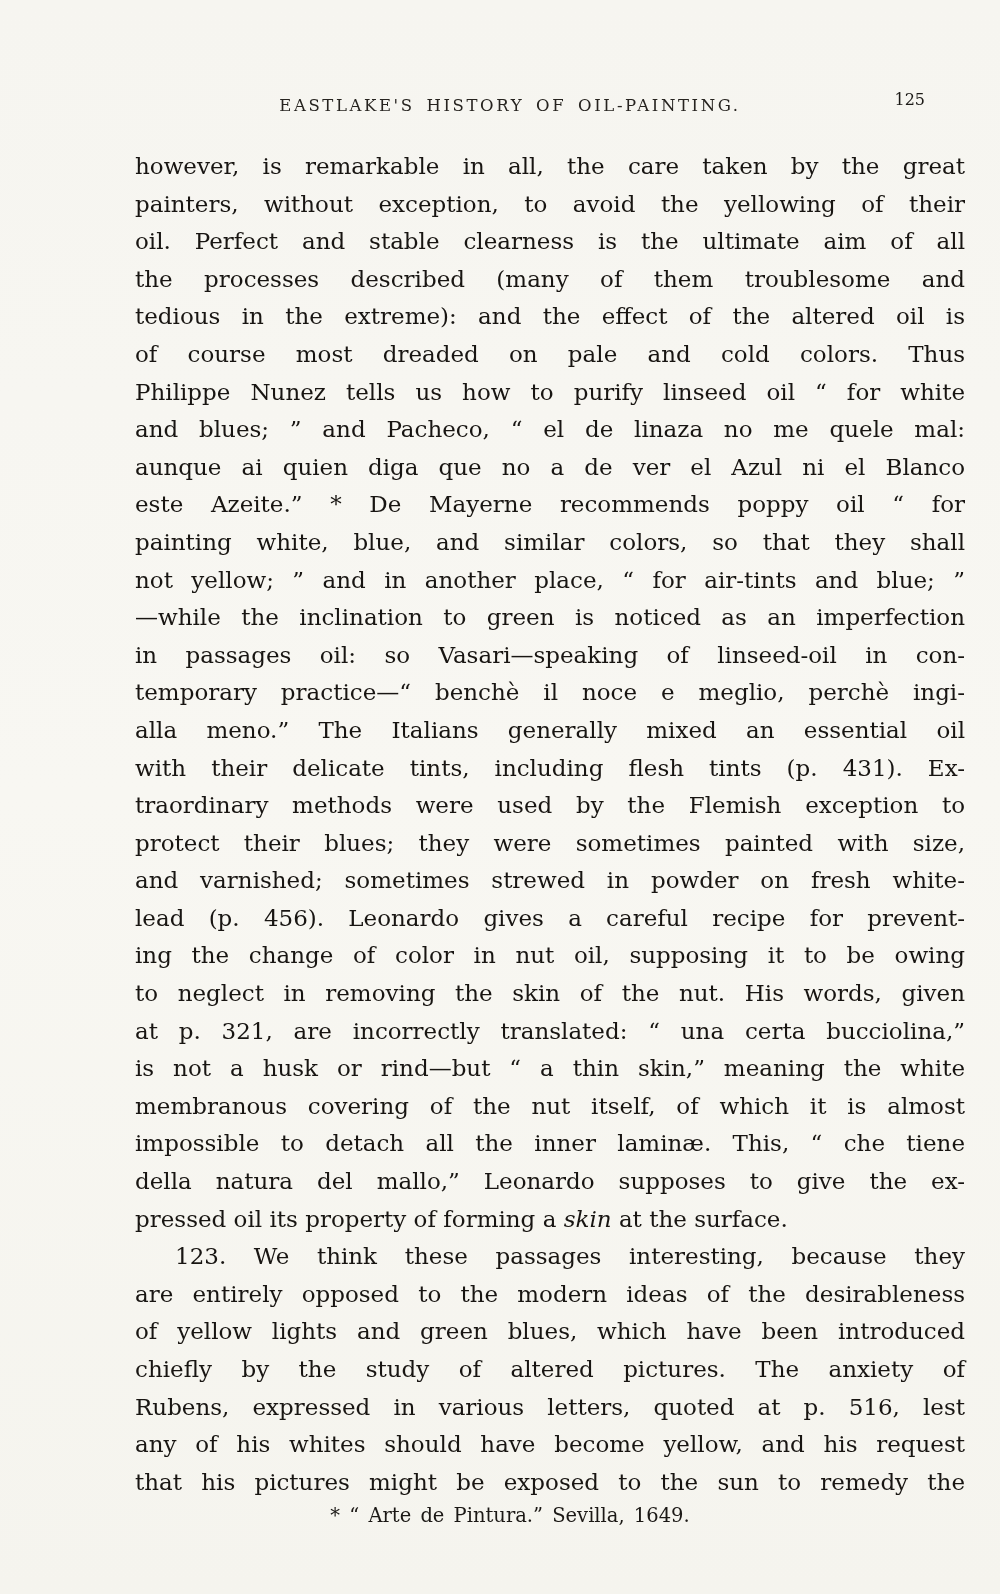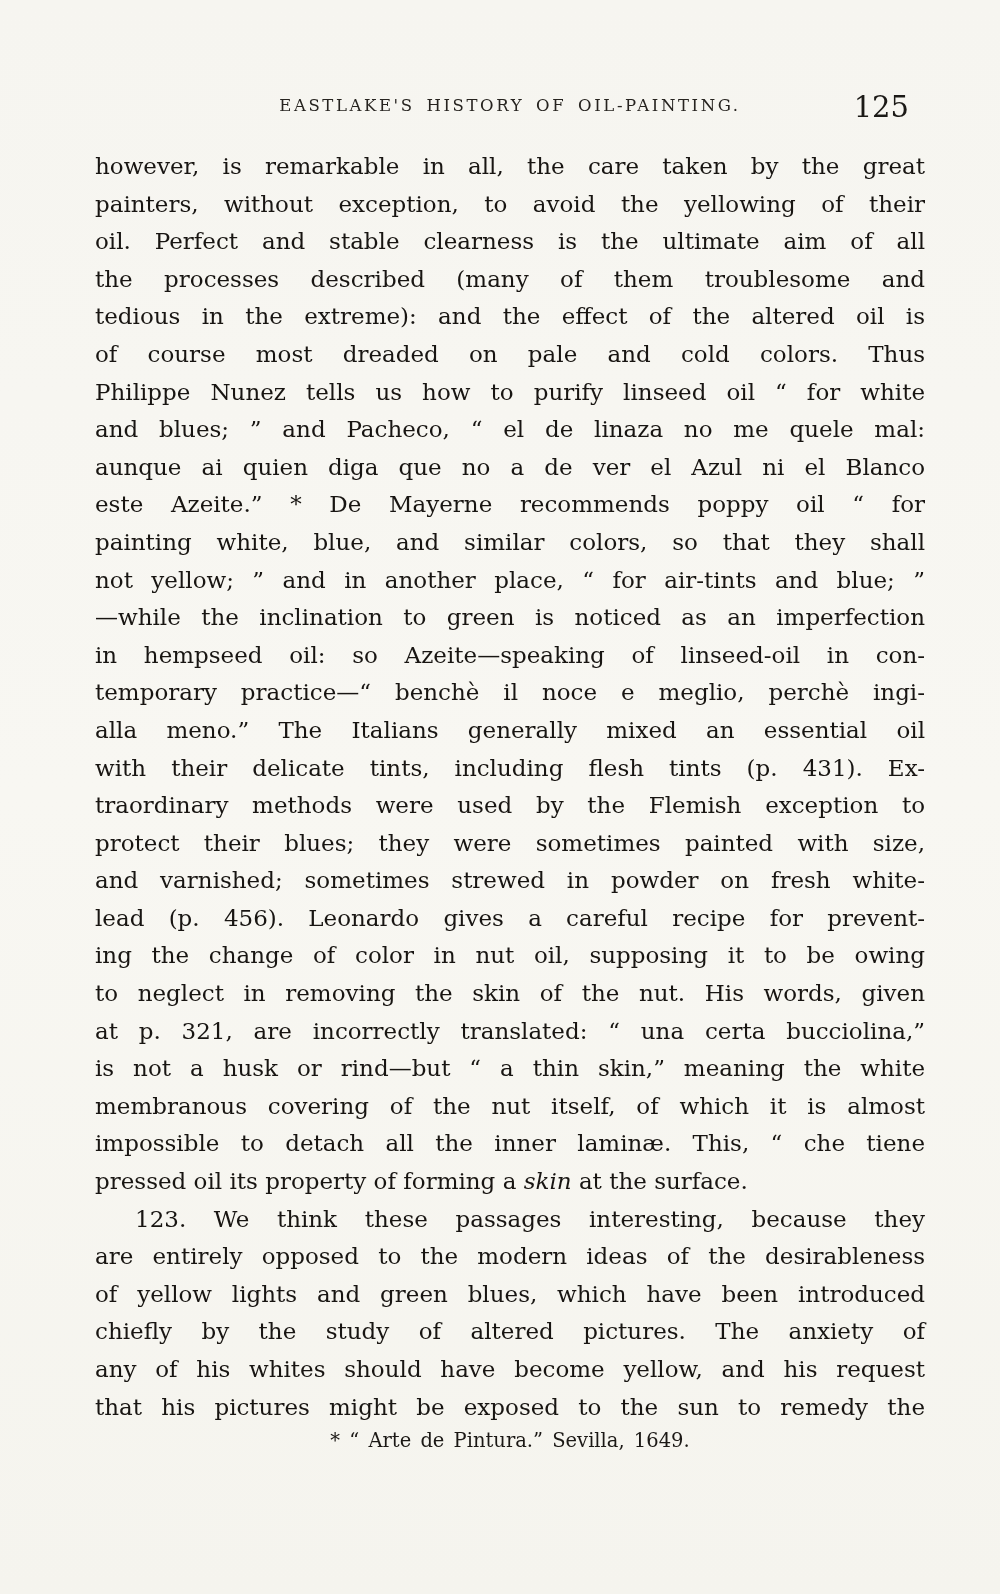--- a/index.html
+++ b/index.html
@@ -29,27 +29,28 @@
     display: block;
     text-align: center;
     font-size: 16.5px;
     letter-spacing: 2.6px;
     word-spacing: 4px;
     color: #26231f;
     padding-top: 6px;
   }
   .page-num {
     position: absolute;
-    right: 16px;
+    right: 0;
     top: 0;
-    font-size: 29px;
+    font-size: 16px;
     color: #1b1916;
   }
   .text-block {
     width: 830px;
+    margin-left: 40px;
   }
   .line {
     font-size: 23px;
     line-height: 37.6px;
     text-align: justify;
     text-align-last: justify;
     text-justify: inter-word;
     color: #181512;
   }
   .line.endline {
@@ -87,40 +88,42 @@
     <div class="line">the processes described (many of them troublesome and</div>
     <div class="line">tedious in the extreme): and the effect of the altered oil is</div>
     <div class="line">of course most dreaded on pale and cold colors.  Thus</div>
     <div class="line">Philippe Nunez tells us how to purify linseed oil “ for white</div>
     <div class="line">and blues; ” and Pacheco, “ el de linaza no me quele mal:</div>
     <div class="line">aunque ai quien diga que no a de ver el Azul ni el Blanco</div>
     <div class="line">este Azeite.” *   De Mayerne recommends poppy oil “ for</div>
     <div class="line">painting white, blue, and similar colors, so that they shall</div>
     <div class="line">not yellow; ” and in another place, “ for air-tints and blue; ”</div>
     <div class="line">—while the inclination to green is noticed as an imperfection</div>
-    <div class="line">in hempseed oil: so Azeite—speaking of linseed-oil in con-</div>
+    <div class="line">in passages oil: so Vasari—speaking of linseed-oil in con-</div>
     <div class="line">temporary practice—“ benchè il noce e meglio, perchè ingi-</div>
     <div class="line">alla meno.”  The Italians generally mixed an essential oil</div>
     <div class="line">with their delicate tints, including flesh tints (p. 431).  Ex-</div>
     <div class="line">traordinary methods were used by the Flemish exception to</div>
     <div class="line">protect their blues; they were sometimes painted with size,</div>
     <div class="line">and varnished; sometimes strewed in powder on fresh white-</div>
     <div class="line">lead (p. 456).  Leonardo gives a careful recipe for prevent-</div>
     <div class="line">ing the change of color in nut oil, supposing it to be owing</div>
     <div class="line">to neglect in removing the skin of the nut.  His words, given</div>
     <div class="line">at p. 321, are incorrectly translated: “ una certa bucciolina,”</div>
     <div class="line">is not a husk or rind—but “ a thin skin,” meaning the white</div>
     <div class="line">membranous covering of the nut itself, of which it is almost</div>
     <div class="line">impossible to detach all the inner laminæ.  This, “ che tiene</div>
+    <div class="line">della natura del mallo,” Leonardo supposes to give the ex-</div>
     <div class="line endline"><span>pressed oil its property of forming a </span><span class="it">skin</span><span> at the surface.</span></div>
 
     <div class="line indent">123. We think these passages interesting, because they</div>
     <div class="line">are entirely opposed to the modern ideas of the desirableness</div>
     <div class="line">of yellow lights and green blues, which have been introduced</div>
     <div class="line">chiefly by the study of altered pictures.  The anxiety of</div>
+    <div class="line">Rubens, expressed in various letters, quoted at p. 516, lest</div>
     <div class="line">any of his whites should have become yellow, and his request</div>
     <div class="line">that his pictures might be exposed to the sun to remedy the</div>
   </main>
 
   <footer class="footnote">
     <span>* “ Arte de Pintura.”   Sevilla, 1649.</span>
   </footer>
 
 </div>
 

